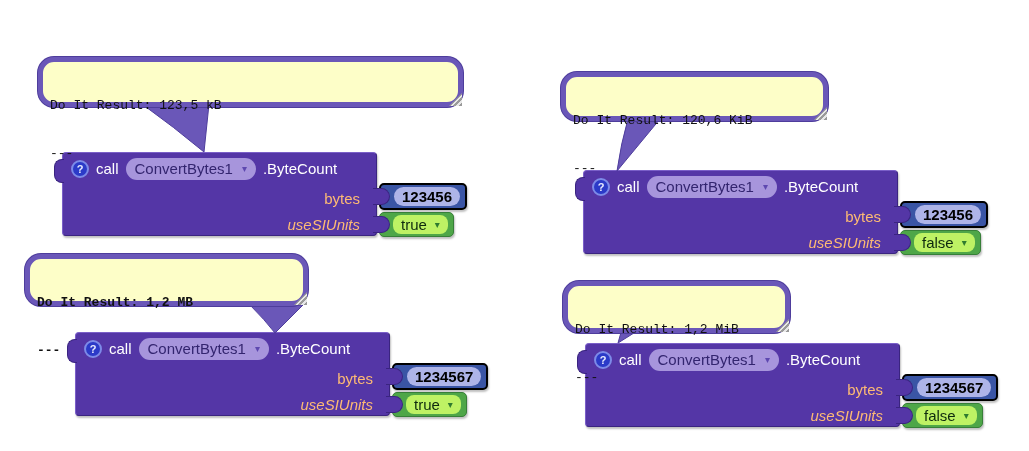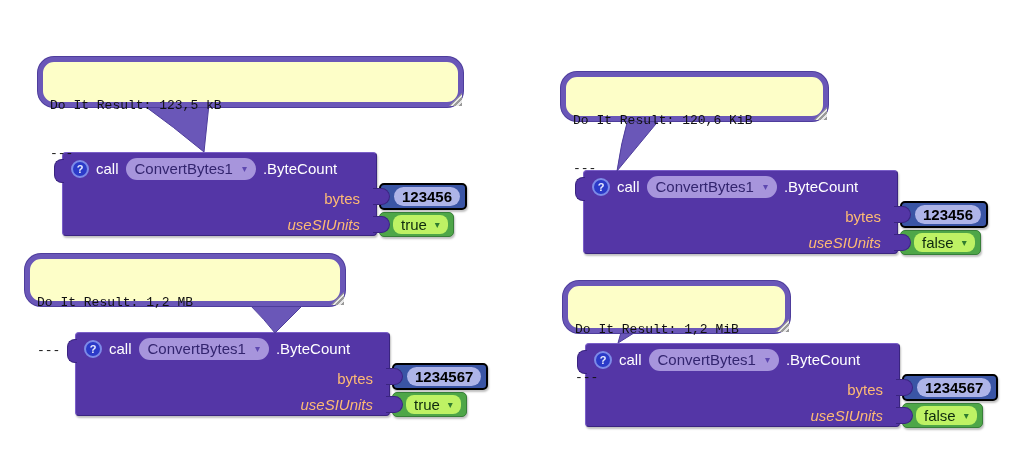--- a/index.html
+++ b/index.html
@@ -114,21 +114,21 @@
   
   .g0 { left: 38px;  top: 57px;  }
   .g0 .balloon { width: 425px; height: 50px; }
   .g0 .blockwrap { left: 24px; top: 95px; }
 
   .g1 { left: 561px; top: 72px;  }
   .g1 .balloon { width: 267px; height: 49px; }
   .g1 .blockwrap { left: 22px; top: 98px; }
 
   .g2 { left: 25px;  top: 254px; }
-  .g2 .balloon { width: 320px; height: 52px; }
+  .g2 .balloon { width: 283px; height: 52px; font-weight: bold; }
   .g2 .blockwrap { left: 50px; top: 78px; }
 
   .g3 { left: 563px; top: 281px; }
   .g3 .balloon { width: 227px; height: 52px; }
   .g3 .blockwrap { left: 22px; top: 62px; }
 </style>
 </head>
 <body>
 
 <div id="stage">

